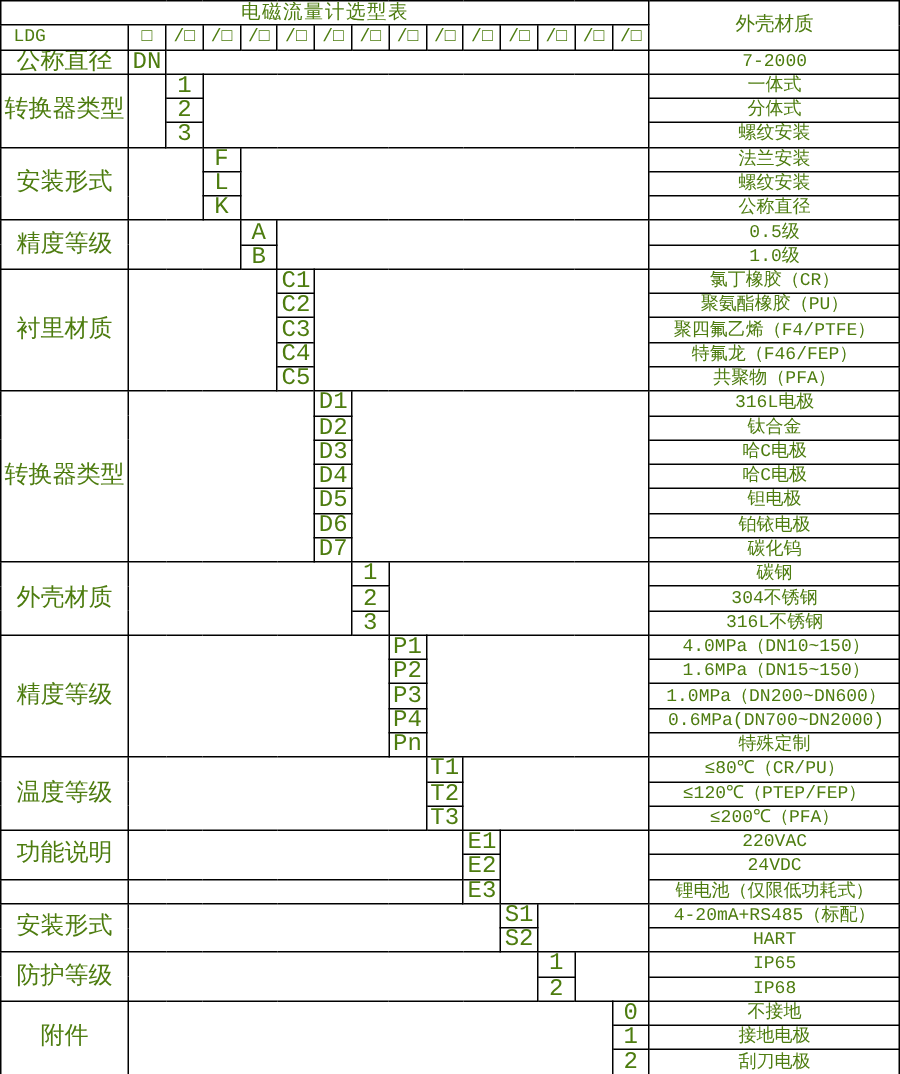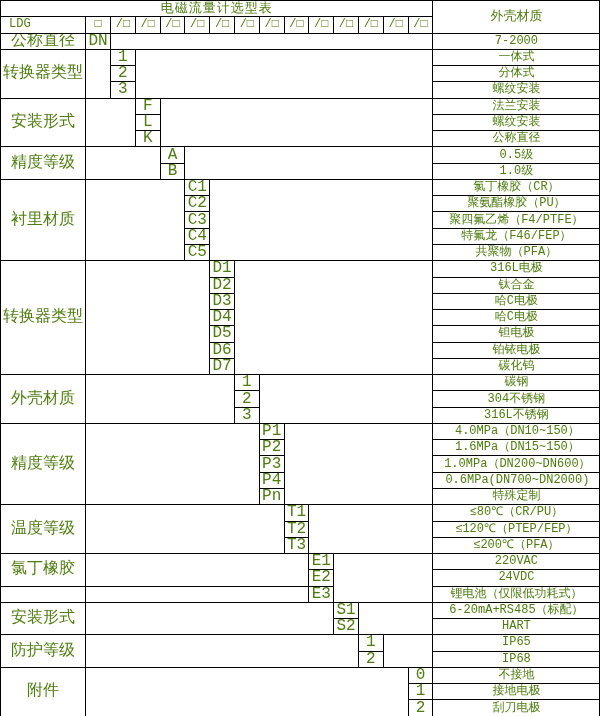--- a/index.html
+++ b/index.html
@@ -210,42 +210,42 @@
         </tr>
         <tr>
           <td class="code-cell">T2</td>
           <td>≤120℃（PTEP/FEP）</td>
         </tr>
         <tr>
           <td class="code-cell">T3</td>
           <td>≤200℃（PFA）</td>
         </tr>
         <tr>
-          <td class="label-cell" rowspan="2">氯丁橡胶</td>
+          <td class="label-cell" rowspan="2">功能说明</td>
           <td colspan="9" rowspan="2"></td>
           <td class="code-cell">E1</td>
           <td colspan="4" rowspan="3"></td>
           <td>220VAC</td>
         </tr>
         <tr>
           <td class="code-cell">E2</td>
           <td>24VDC</td>
         </tr>
         <tr>
           <td class="label-cell"></td>
           <td colspan="9"></td>
           <td class="code-cell">E3</td>
           <td>锂电池（仅限低功耗式）</td>
         </tr>
         <tr>
           <td class="label-cell" rowspan="2">安装形式</td>
           <td colspan="10" rowspan="2"></td>
           <td class="code-cell">S1</td>
           <td colspan="3" rowspan="2"></td>
-          <td>6-20mA+RS485（标配）</td>
+          <td>4-20mA+RS485（标配）</td>
         </tr>
         <tr>
           <td class="code-cell">S2</td>
           <td>HART</td>
         </tr>
         <tr>
           <td class="label-cell" rowspan="2">防护等级</td>
           <td colspan="11" rowspan="2"></td>
           <td class="code-cell">1</td>
           <td colspan="2" rowspan="2"></td>

